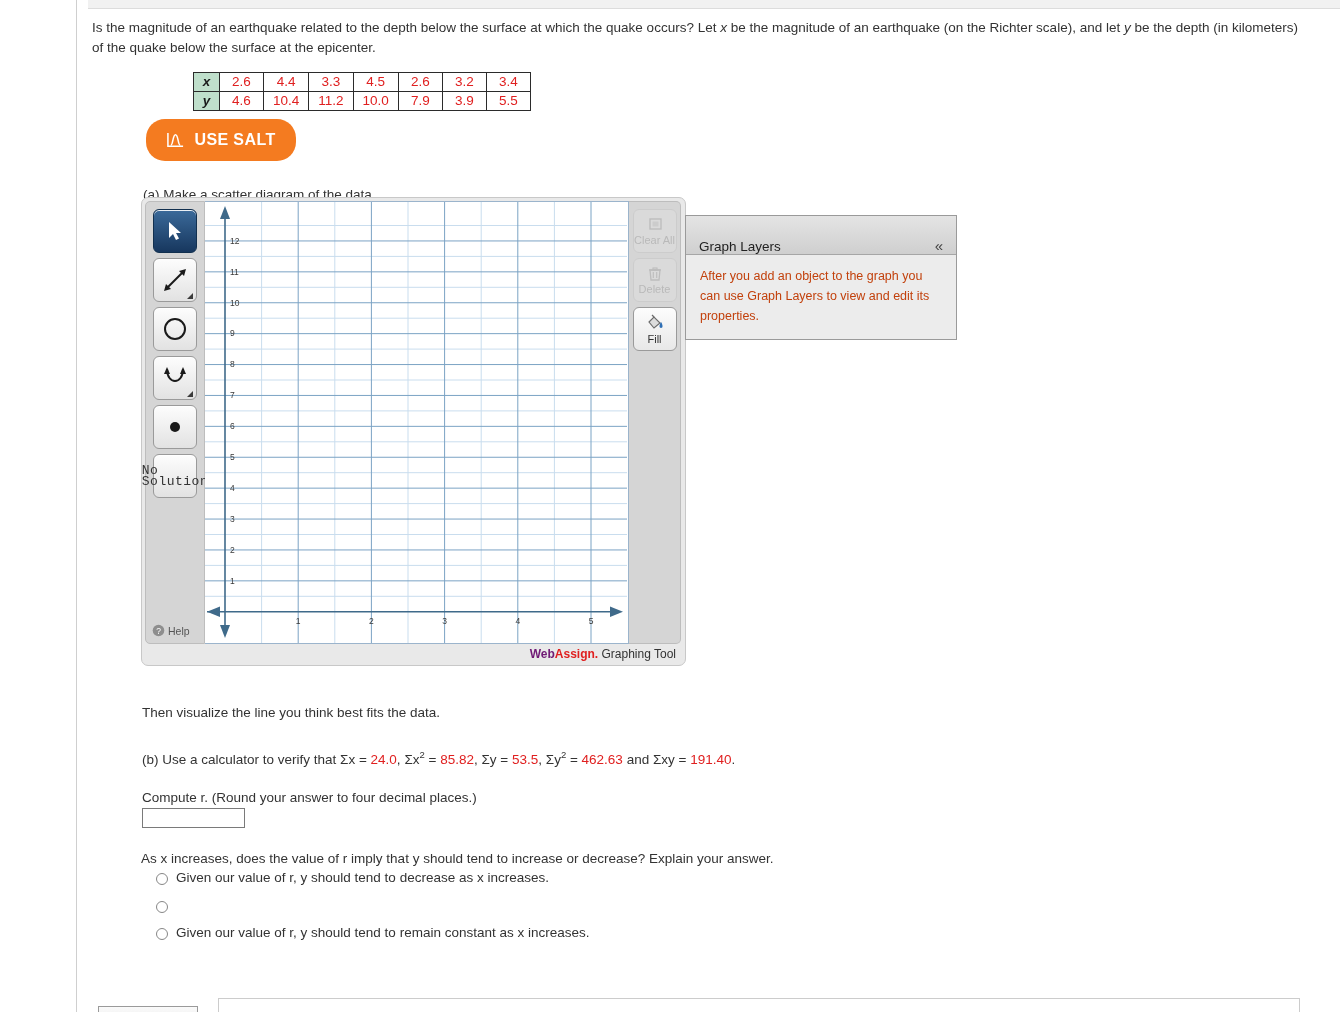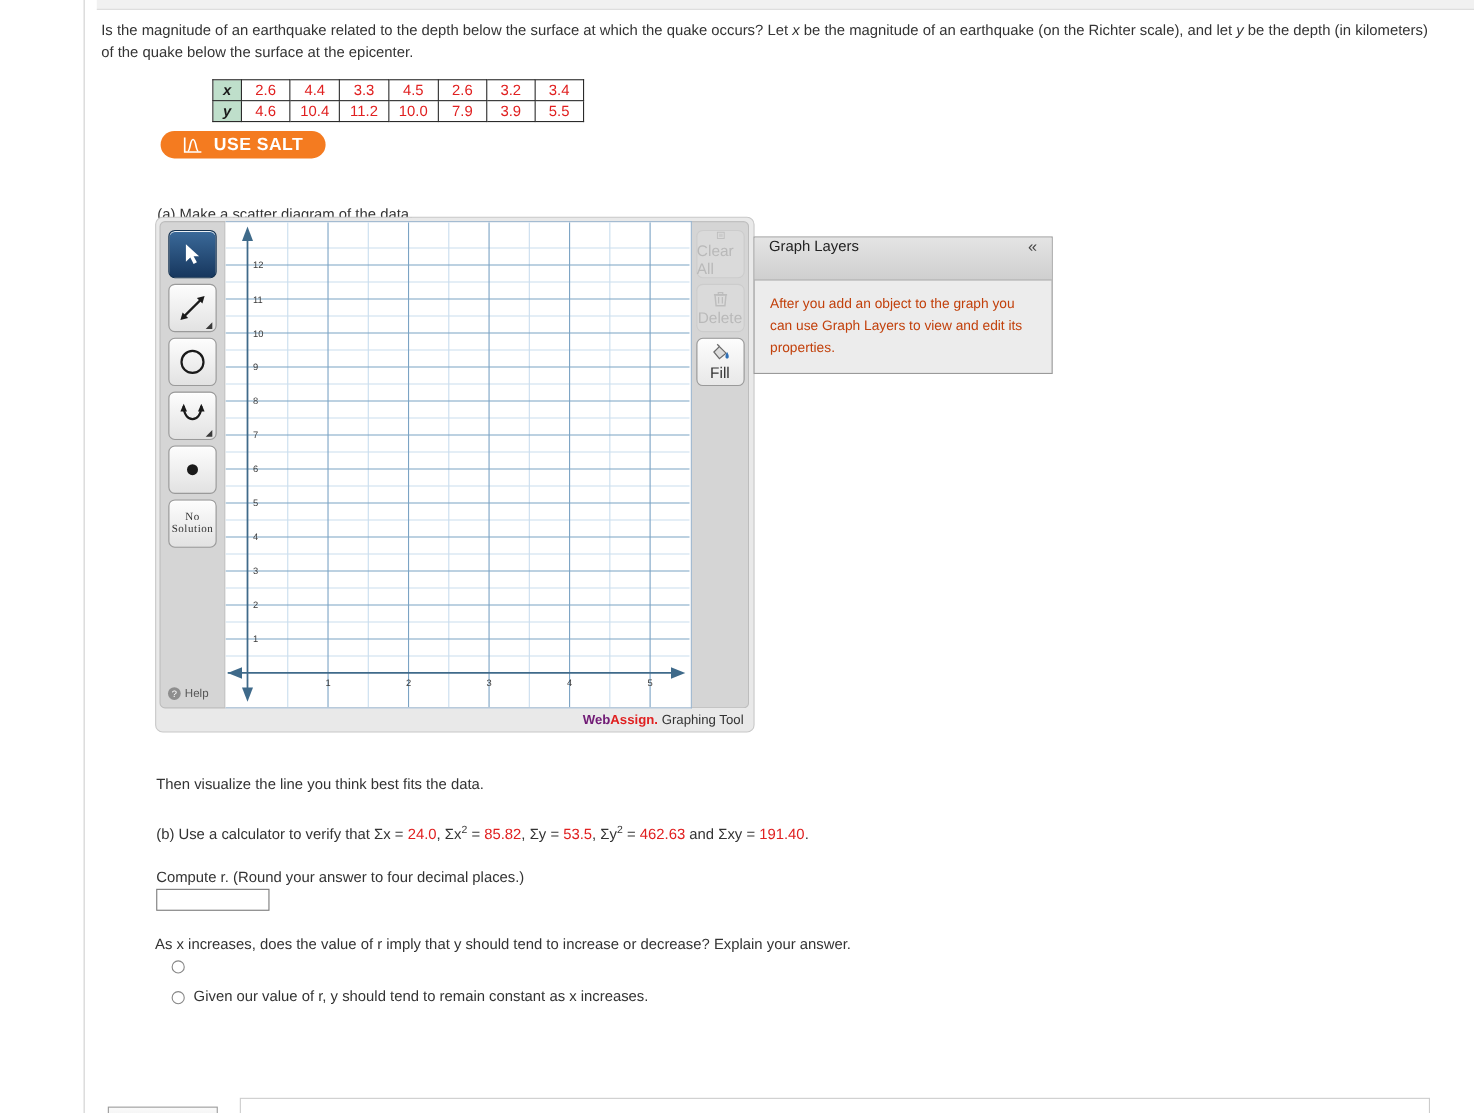--- a/index.html
+++ b/index.html
@@ -52,21 +52,21 @@
     font-style:italic;
     font-weight:bold;
     width:26px;
     padding:1px 4px;
   }
   .datatable td.val{ min-width:44px; }
 
   
   .salt-btn{
     position:absolute; left:68px; top:110px;
-    width:150px; height:25px;
+    width:150px; height:42px;
     background:#f47b20;
     border:none; border-radius:19px;
     color:#fff; font-weight:bold; font-size:16px;
     letter-spacing:.4px;
     display:flex; align-items:center; justify-content:center; gap:9px;
     cursor:pointer;
   }
   .salt-icon{ width:19px; height:18px; display:block; }
 
   .label-a{
@@ -106,22 +106,22 @@
   }
   .tbtn.active{
     background:linear-gradient(#3b6a9a,#17375e);
     border-color:#12304f;
   }
   .tbtn .corner{
     position:absolute; right:3px; bottom:2px;
     width:0;height:0;border-left:6px solid transparent;border-bottom:6px solid #3a3a3a;
   }
   .tbtn.nosol{
-    font-size:10px; line-height:11px; color:#333; text-align:center;
-    letter-spacing:.5px; font-family:Liberation Serif, serif;
+    font-size:13px; line-height:11px; color:#333; text-align:left;
+    letter-spacing:.5px; font-family:Liberation Mono, monospace;
   }
   .help-link{
     position:absolute; left:6px; bottom:6px;
     display:flex; align-items:center; gap:3px;
     font-size:10.5px; color:#555;
   }
   .help-link span.txt{ }
 
   .plotwrap{
     position:relative;
@@ -139,21 +139,21 @@
     border-left:none;
     border-radius:0 5px 5px 0;
     display:flex; flex-direction:column; align-items:center;
     padding-top:7px; gap:5px;
   }
   .rbtn{
     width:44px; height:44px;
     border:1px solid #9a9a9a; border-radius:6px;
     background:linear-gradient(#fdfdfd,#e8e8e8);
     display:flex; flex-direction:column; align-items:center; justify-content:center;
-    font-size:14px; color:#333; cursor:pointer; gap:1px;
+    font-size:11px; color:#333; cursor:pointer; gap:1px;
   }
   .rbtn.disabled{
     color:#b0b0b0;
     border-color:#c9c9c9;
     background:#dcdcdc;
     opacity:.75;
     cursor:default;
   }
   .rbtn .gl{ display:block; }
 
@@ -168,21 +168,21 @@
   .layers{
     position:absolute; left:607px; top:206px;
     width:272px; height:125px;
     border:1px solid #9a9a9a;
     background:#ececec;
   }
   .layers-head{
     height:39px;
     background:linear-gradient(#e4e4e4,#cfcfcf);
     border-bottom:1px solid #a6a6a6;
-    display:flex; align-items:flex-start; justify-content:space-between;
+    display:flex; align-items:flex-end; justify-content:space-between;
     padding:0 13px;
     font-size:13.5px; color:#222;
   }
   .layers-head .collapse{ font-size:15px; color:#444; cursor:pointer; }
   .layers-body{
     padding:11px 14px;
     font-size:12.5px; line-height:20px; color:#c2410c;
   }
 
   
@@ -460,20 +460,24 @@
   </div>
 
   <div class="computer">Compute r. (Round your answer to four decimal places.)</div>
   <input class="ansbox" type="text" value="" style="">
 
   <div class="qinc">As x increases, does the value of r imply that y should tend to increase or decrease? Explain your answer.</div>
 
   <div class="opts">
     <div class="opt">
       <span class="radio"></span>
+      <span>Given our value of r, y should tend to decrease as x increases.</span>
+    </div>
+    <div class="opt">
+      <span class="radio"></span>
     </div>
     <div class="opt">
       <span class="radio"></span>
       <span>Given our value of r, y should tend to remain constant as x increases.</span>
     </div>
   </div>
 
   <div class="submit-wrap">
     <div class="submit-btn">Submit Answer</div>
     <div class="submit-panel"></div>

